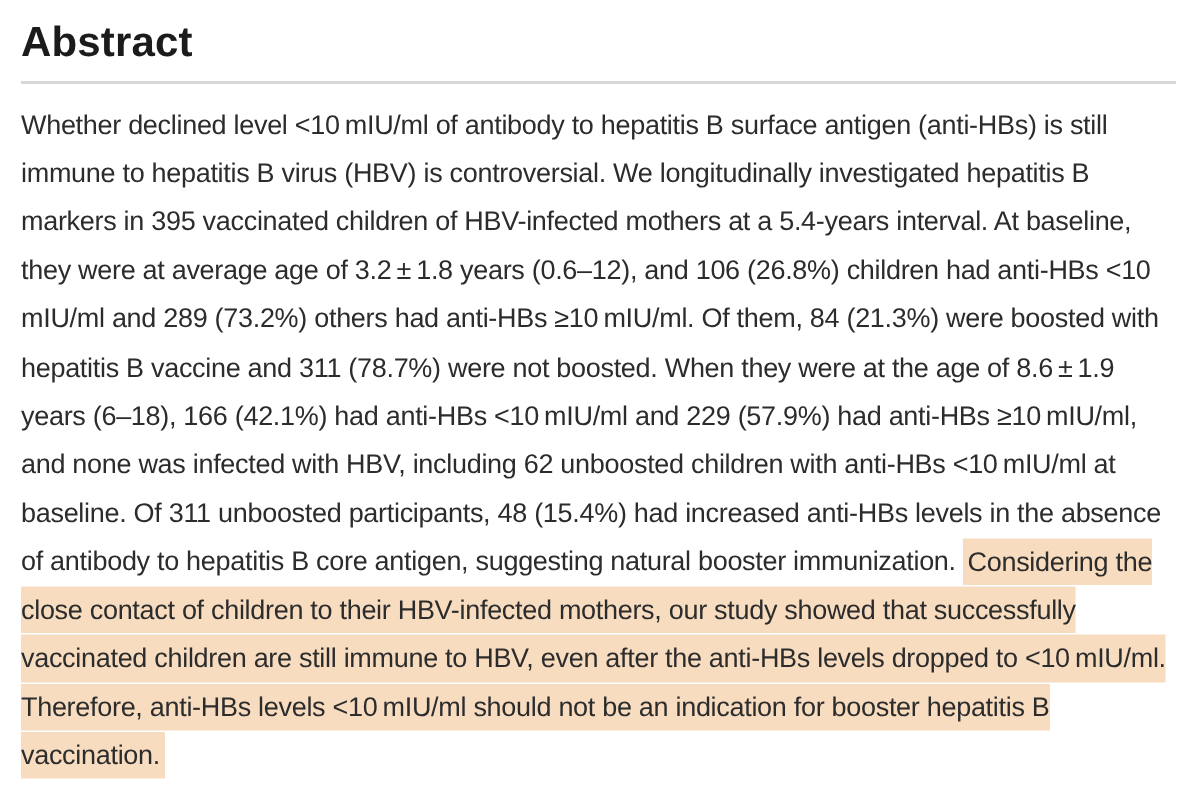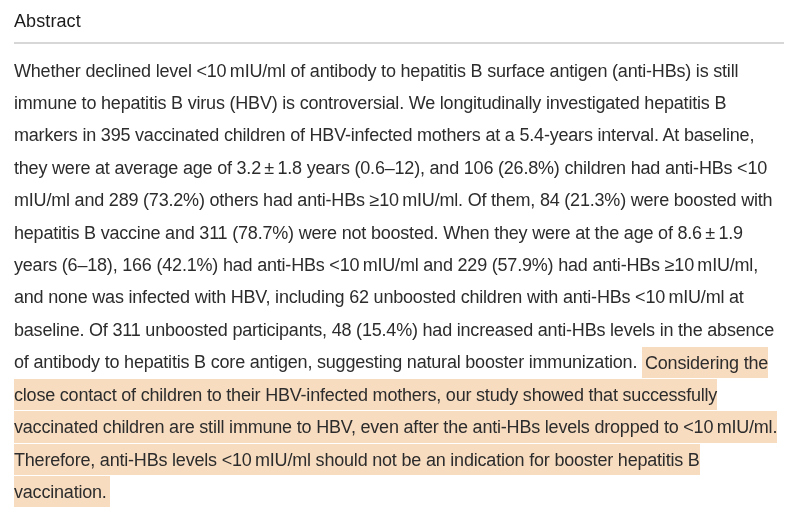--- a/index.html
+++ b/index.html
@@ -12,23 +12,23 @@
     height: 528px;
     overflow: hidden;
     font-family: "Liberation Sans", "DejaVu Sans", sans-serif;
     -webkit-font-smoothing: antialiased;
   }
   .container {
     padding: 11px 14px 0 14px;
   }
   h1.abstract-heading {
     margin: 0 0 9px 0;
-    font-size: 18px;
+    font-size: 28px;
     line-height: 1.2;
-    font-weight: 400;
+    font-weight: 700;
     color: var(--heading, #1b1b1b);
     letter-spacing: 0.1px;
   }
   .divider {
     height: 2px;
     background: var(--divider, #d7d7d7);
     border: none;
     margin: 0;
     width: 770px;
   }

